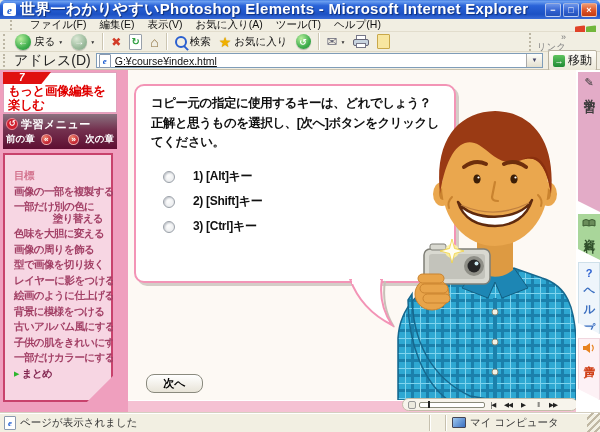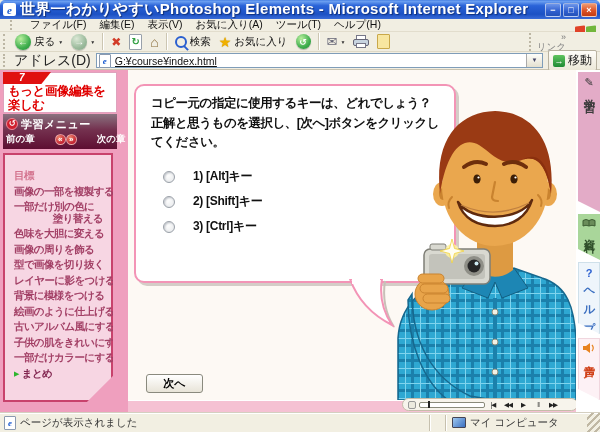--- a/index.html
+++ b/index.html
@@ -64,42 +64,42 @@
   .sidecard{position:absolute;left:3px;top:2px;width:114px;height:41px;background:#fff;border:1px solid #dfa2bd;box-sizing:border-box;}
   .badge{position:absolute;left:-1px;top:-1px;width:48px;height:12px;background:#e01010;color:#fff;
     font-size:10px;font-weight:bold;font-style:italic;line-height:12px;padding-left:16px;box-sizing:border-box;
     clip-path:polygon(0 0,100% 0,80% 100%,0 100%);}
   .chtitle{padding:12px 2px 0 4px;font-size:12.5px;font-weight:bold;color:#e00000;line-height:13.5px;letter-spacing:-.5px;}
   .purplebar{position:absolute;left:3px;top:44px;width:114px;height:35px;background:linear-gradient(180deg,#8a7380 0%,#74314f 45%,#5e0e32 100%);box-sizing:border-box;padding:2px 3px 0 3px;}
   .pb-row1{display:flex;align-items:center;gap:3px;height:16px;}
   .swirl{width:12px;height:12px;border-radius:50%;background:#d0202e;border:1px solid #e89;box-sizing:border-box;color:#fff;font-size:8px;font-weight:bold;line-height:10px;text-align:center;flex:none;}
   .lm{color:#fff;font-size:11px;font-weight:bold;letter-spacing:.5px;white-space:nowrap;}
   .pb-row2{display:flex;align-items:center;justify-content:space-between;height:15px;}
-  .navgrp{display:flex;align-items:center;gap:20px;}
+  .navgrp{display:flex;align-items:center;gap:6px;}
   .navlabel{color:#fff;font-size:9.5px;font-weight:bold;white-space:nowrap;}
   .navcirc{width:11px;height:11px;border-radius:50%;background:radial-gradient(circle at 35% 30%,#f08a70,#c02030 70%);border:1px solid rgba(255,255,255,.5);box-sizing:border-box;color:#fff;font-size:8px;font-weight:bold;line-height:9px;text-align:center;flex:none;}
   .menupanel{position:absolute;left:3px;top:83px;width:110px;height:249px;background:#f7d6e3;border:2px solid #c8426c;box-sizing:border-box;
     clip-path:polygon(0 0,100% 0,100% calc(100% - 26px),calc(100% - 26px) 100%,0 100%);padding-top:13px;}
   .panelcut{position:absolute;right:-7px;bottom:6px;width:40px;height:2px;background:#c8426c;transform:rotate(-45deg);}
   .mi{font-size:10.5px;font-weight:bold;color:#a34066;line-height:11.5px;padding:2px 2px 2px 9px;white-space:nowrap;letter-spacing:-.6px;}
   .mi.goal{color:#d4748f;}
   .mi.cont{text-align:right;padding:0 8px 2px 0;margin-top:-2px;}
   .mi.current{color:#822650;}
   .marker{color:#2eb52e;font-size:7px;margin-right:3px;vertical-align:1px;}
   
   .bubble{position:absolute;left:134px;top:14px;width:322px;height:199px;background:#fff;border:2px solid #f394b6;border-radius:10px;box-sizing:border-box;box-shadow:3px 3px 0 rgba(178,170,162,.55);}
   .question{position:absolute;left:15px;top:8px;font-size:12.5px;font-weight:bold;color:#111;line-height:19.5px;white-space:nowrap;letter-spacing:-.5px;}
   .opt{position:absolute;left:27px;display:flex;align-items:center;gap:18px;}
   .opt1{top:82px;}.opt2{top:107px;}.opt3{top:132px;}
   .radio{width:10px;height:10px;border-radius:50%;border:1px solid #9aa0a8;background:radial-gradient(circle at 35% 30%,#fff,#e6e8ea);box-shadow:inset 1px 1px 2px #c0c4ca;flex:none;}
   .optlabel{font-size:12px;color:#111;font-weight:bold;letter-spacing:-.3px;}
   .tail{position:absolute;left:346px;top:209px;z-index:3;}
   .character{position:absolute;left:390px;top:28px;width:188px;height:302px;z-index:4;}
   .nextbtn{position:absolute;left:146px;top:304px;width:57px;height:19px;z-index:2;
-    border:1px solid #8a8a7e;border-radius:3px;background:linear-gradient(180deg,#fff,#e8e4d8);
+    border:1px solid #8a8a7e;border-radius:8px;background:linear-gradient(180deg,#fff,#e8e4d8);
     font-family:inherit;font-size:11px;font-weight:bold;color:#000;line-height:15px;}
   .bottombar{position:absolute;left:128px;top:330px;width:448px;height:12px;background:#f5c1d3;border-top:1px solid #fff;z-index:5;}
   .playback{position:absolute;left:402px;top:328px;width:176px;height:13px;z-index:6;background:#f7f4ec;border:1px solid #c5bda9;border-radius:7px;box-sizing:border-box;display:flex;align-items:center;padding:0 5px;gap:1px;}
   .slhandle{width:8px;height:8px;background:#eceadf;border:1px solid #999;border-radius:2px;box-sizing:border-box;margin-right:2px;flex:none;}
   .sltrack{width:64px;height:4px;background:#fff;border:1px solid #8a8a7a;border-radius:2px;position:relative;flex:none;}
   .slmark{position:absolute;left:8px;top:-2px;width:2px;height:7px;background:#222;}
   .pbtn{width:14px;text-align:center;font-size:6.5px;color:#222;letter-spacing:-1px;line-height:9px;}
   
   .tabscol{position:absolute;left:576px;top:0;width:24px;height:342px;background:#fff;z-index:7;}
   .tab{position:absolute;left:2px;width:22px;box-sizing:border-box;text-align:center;
@@ -342,22 +342,22 @@
     </div>
     <div class="menupanel">
       <div class="mi goal">目標</div>
       <div class="mi">画像の一部を複製する</div>
       <div class="mi">一部だけ別の色に</div>
       <div class="mi cont">塗り替える</div>
       <div class="mi">色味を大胆に変える</div>
       <div class="mi">画像の周りを飾る</div>
       <div class="mi">型で画像を切り抜く</div>
       <div class="mi">レイヤーに影をつける</div>
+      <div class="mi">絵画のように仕上げる</div>
       <div class="mi">背景に模様をつける</div>
-      <div class="mi">絵画のように仕上げる</div>
       <div class="mi">古いアルバム風にする</div>
       <div class="mi">子供の肌をきれいにする</div>
       <div class="mi">一部だけカラーにする</div>
       <div class="mi current">
         <span class="marker">▶</span><span>まとめ</span>
       </div>
       <div class="panelcut"></div>
     </div>
 
     <button class="nextbtn">次へ</button>

